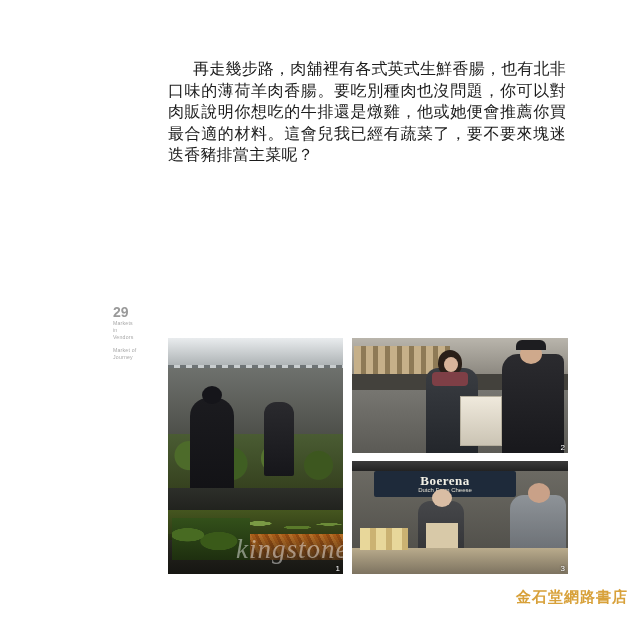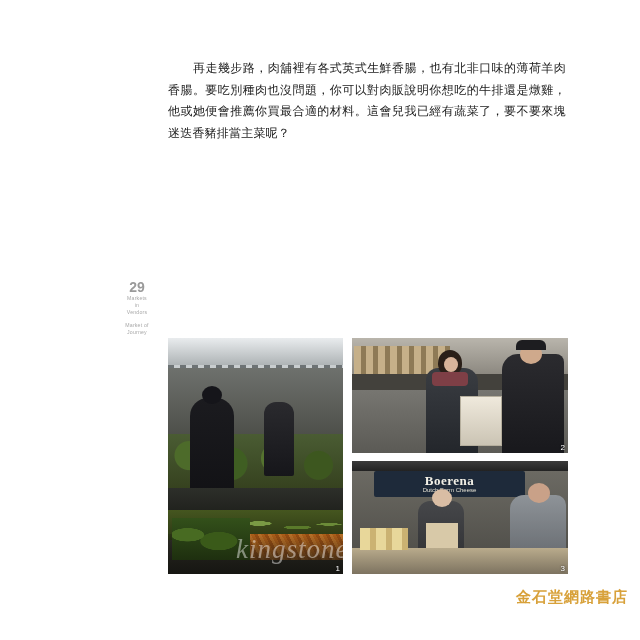--- a/index.html
+++ b/index.html
@@ -26,38 +26,37 @@
 
   
   .text-block {
     position: absolute;
     left: 168px;
     top: 58px;
     width: 412px;
   }
   .para {
     font-family: "DejaVu Sans", sans-serif;
-    font-size: 12px;
+    font-size: 16px;
     line-height: 21.5px;
     color: #1b1b1b;
     text-align: justify;
     letter-spacing: 0.2px;
     margin: 0 14px 4px 0;
   }
   .para.indent {
     text-indent: 25px;
   }
 
   
   .folio {
     position: absolute;
     left: 113px;
-    top: 280px;
+    top: 305px;
     width: 48px;
-    text-align: center;
   }
   .folio-num {
     font-family: "Liberation Sans", sans-serif;
     font-size: 14px;
     font-weight: bold;
     color: #9a9a9a;
     line-height: 15px;
   }
   .folio-line {
     font-family: "Liberation Sans", sans-serif;
@@ -281,21 +280,20 @@
     top: 461px;
     width: 216px;
     height: 113px;
     background: linear-gradient(#6f6d66, #4a4944);
   }
   .p3-sign {
     position: absolute;
     left: 22px; top: 10px; width: 142px; height: 26px;
     background: #1e2a3a;
     border-radius: 2px;
-    padding-left: 9px;
   }
   .p3-sign-text {
     position: absolute;
     left: 0; top: 2px; width: 100%;
     text-align: center;
     font-family: "Liberation Serif", serif;
     font-size: 13px;
     font-weight: bold;
     color: #f2f0e6;
     letter-spacing: .5px;

